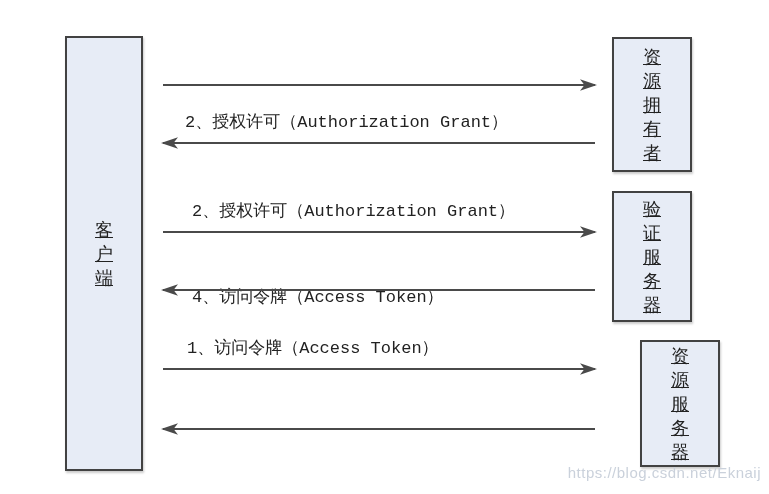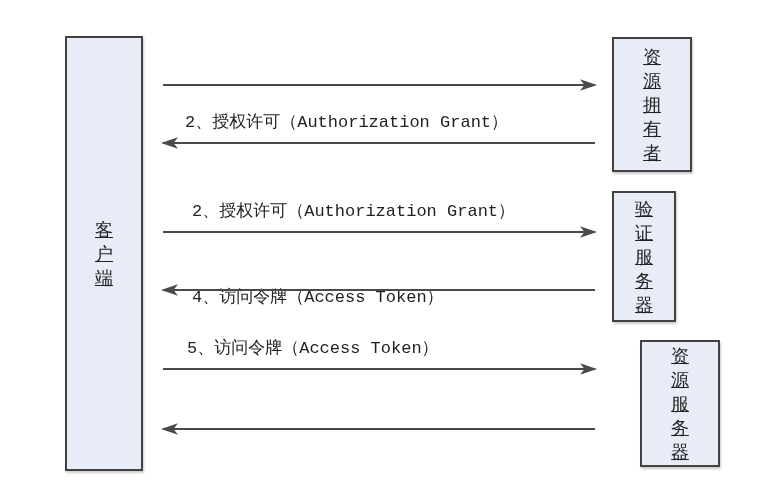--- a/index.html
+++ b/index.html
@@ -23,21 +23,21 @@
     background: var(--box-fill);
     border: 2px solid var(--box-border);
     box-shadow: 1px 2px 2px rgba(110,110,110,0.35);
     display: flex;
     align-items: center;
     justify-content: center;
     box-sizing: border-box;
   }
   .client-box   { left: 65px;  top: 36px;  width: 78px; height: 435px; }
   .actor-box-0  { left: 612px; top: 37px;  width: 80px; height: 135px; }
-  .actor-box-1  { left: 612px; top: 191px; width: 64px; height: 131px; }
+  .actor-box-1  { left: 612px; top: 191px; width: 80px; height: 131px; }
   .actor-box-2  { left: 612px; top: 340px; width: 80px; height: 127px; margin-left: 28px; }
   .entity-label {
     width: 1em;
     font-size: 18px;
     line-height: 24px;
     text-align: center;
     word-break: break-all;
     color: var(--text);
     font-family: "Liberation Serif", "DejaVu Serif", serif;
     text-decoration: underline;
@@ -97,21 +97,21 @@
   <div class="entity-box actor-box-1">
     <div class="entity-label">验证服务器</div>
   </div>
   <div class="entity-box actor-box-2">
     <div class="entity-label">资源服务器</div>
   </div>
 
   <div class="msg-label msg-label-1">2、授权许可（Authorization Grant）</div>
   <div class="msg-label msg-label-2">2、授权许可（Authorization Grant）</div>
   <div class="msg-label msg-label-3">4、访问令牌（Access Token）</div>
-  <div class="msg-label msg-label-4">5、访问令牌（Access Token）</div>
+  <div class="msg-label msg-label-4">1、访问令牌（Access Token）</div>
 
   <svg class="arrow arrow-0 dir-right" viewBox="0 0 436 16" xmlns="http://www.w3.org/2000/svg">
     <line x1="2" y1="8" x2="434" y2="8" stroke="currentColor" stroke-width="2"></line>
     <path class="head-right" d="M436,8 L419,2.2 L423.5,8 L419,13.8 Z" fill="currentColor"></path>
     <path class="head-left" d="M0,8 L17,2.2 L12.5,8 L17,13.8 Z" fill="currentColor"></path>
   </svg>
   <svg class="arrow arrow-1 dir-left" viewBox="0 0 436 16" xmlns="http://www.w3.org/2000/svg">
     <line x1="2" y1="8" x2="434" y2="8" stroke="currentColor" stroke-width="2"></line>
     <path class="head-right" d="M436,8 L419,2.2 L423.5,8 L419,13.8 Z" fill="currentColor"></path>
     <path class="head-left" d="M0,8 L17,2.2 L12.5,8 L17,13.8 Z" fill="currentColor"></path>
@@ -130,14 +130,15 @@
     <line x1="2" y1="8" x2="434" y2="8" stroke="currentColor" stroke-width="2"></line>
     <path class="head-right" d="M436,8 L419,2.2 L423.5,8 L419,13.8 Z" fill="currentColor"></path>
     <path class="head-left" d="M0,8 L17,2.2 L12.5,8 L17,13.8 Z" fill="currentColor"></path>
   </svg>
   <svg class="arrow arrow-5 dir-left" viewBox="0 0 436 16" xmlns="http://www.w3.org/2000/svg">
     <line x1="2" y1="8" x2="434" y2="8" stroke="currentColor" stroke-width="2"></line>
     <path class="head-right" d="M436,8 L419,2.2 L423.5,8 L419,13.8 Z" fill="currentColor"></path>
     <path class="head-left" d="M0,8 L17,2.2 L12.5,8 L17,13.8 Z" fill="currentColor"></path>
   </svg>
 
+  <div class="watermark">https://blog.csdn.net/Eknaij</div>
 
 </div>
 
 </body></html>

